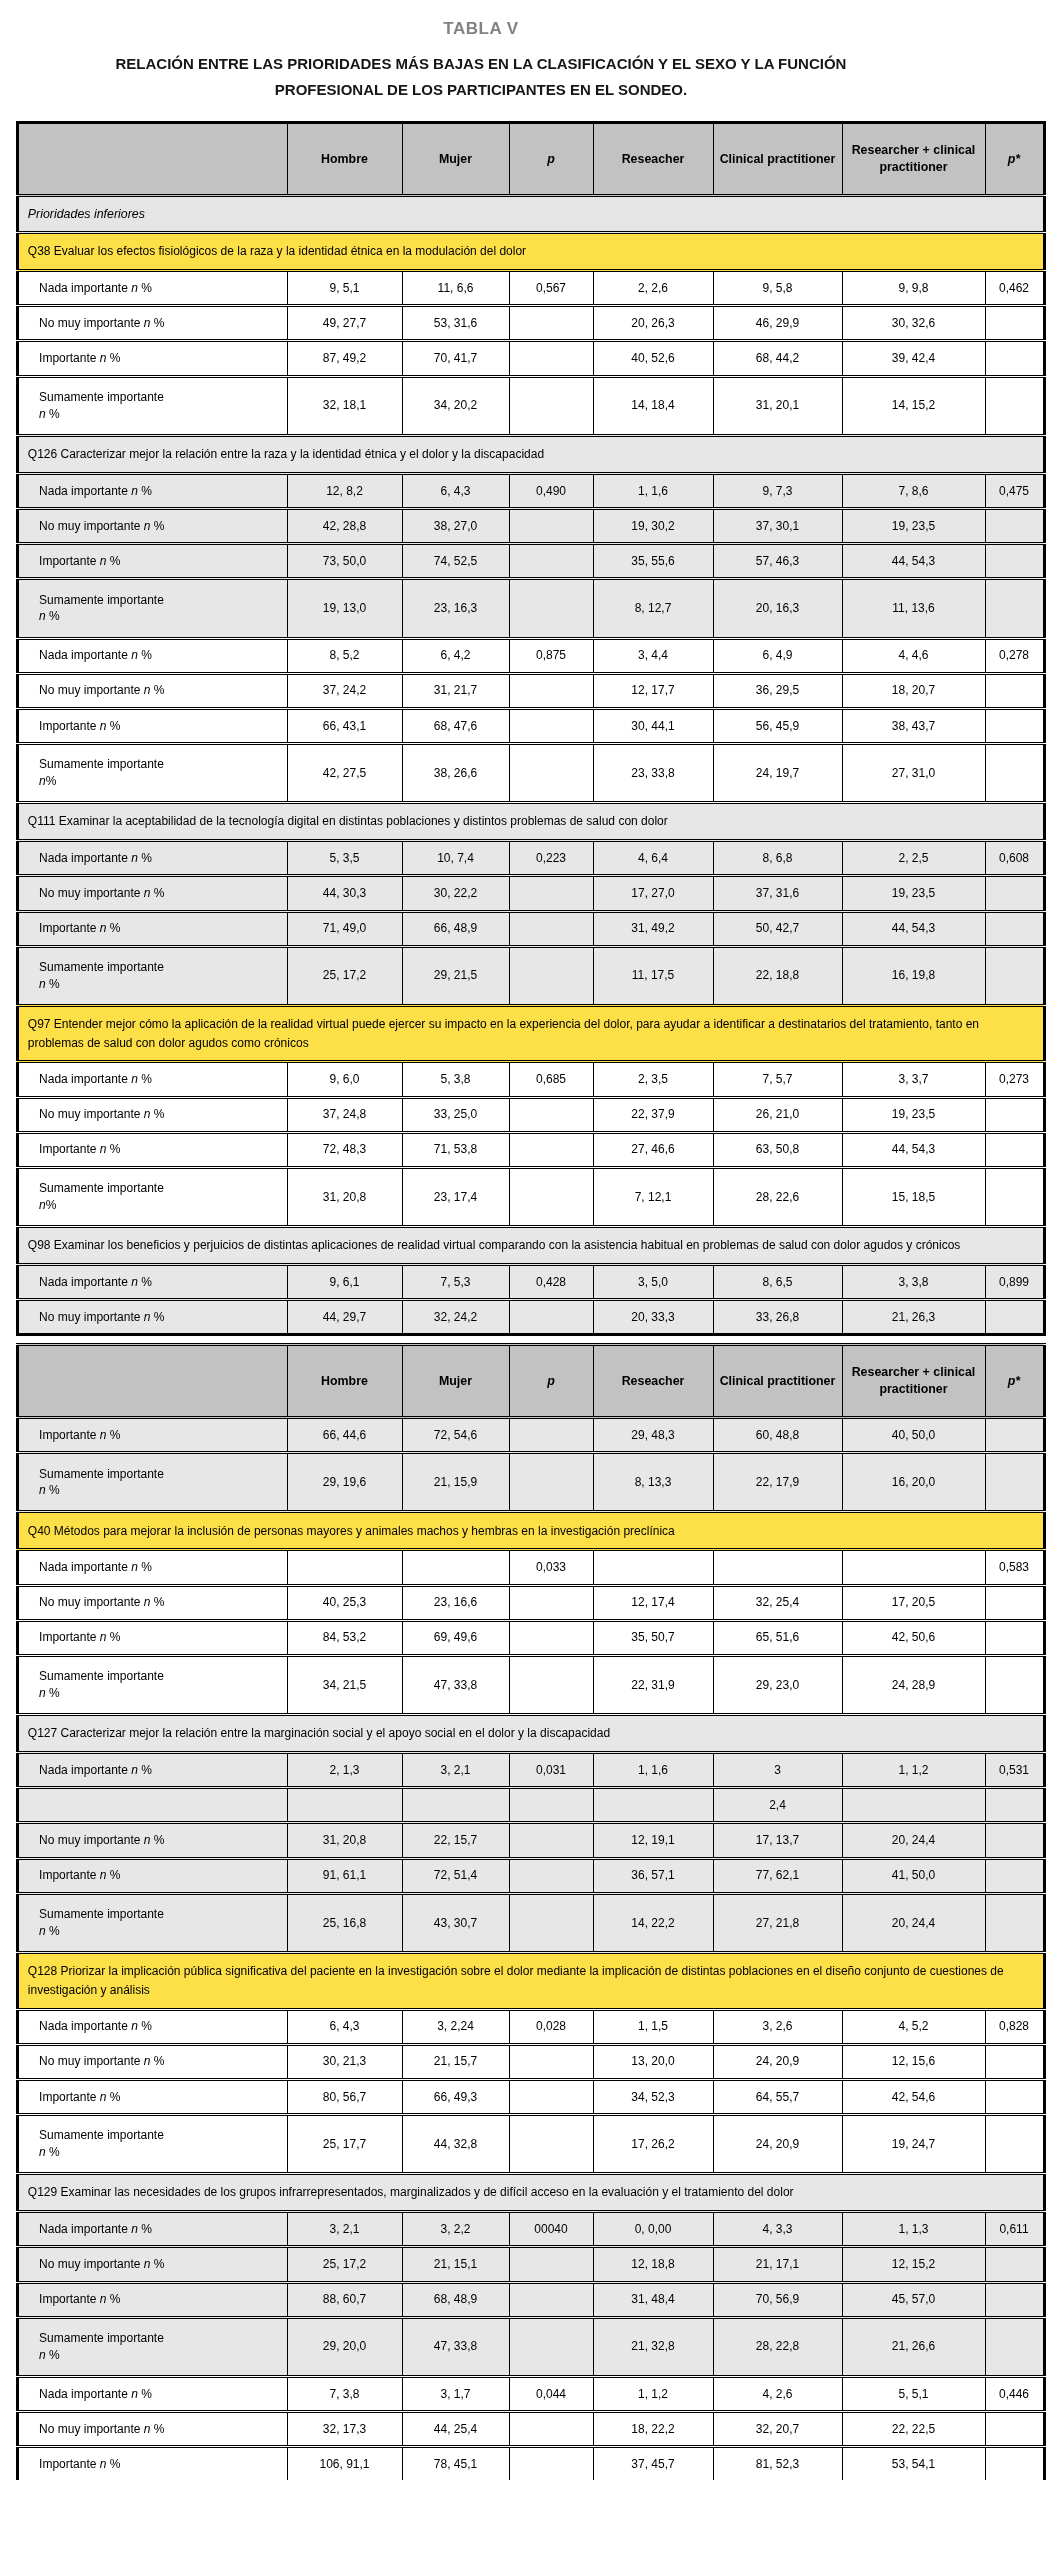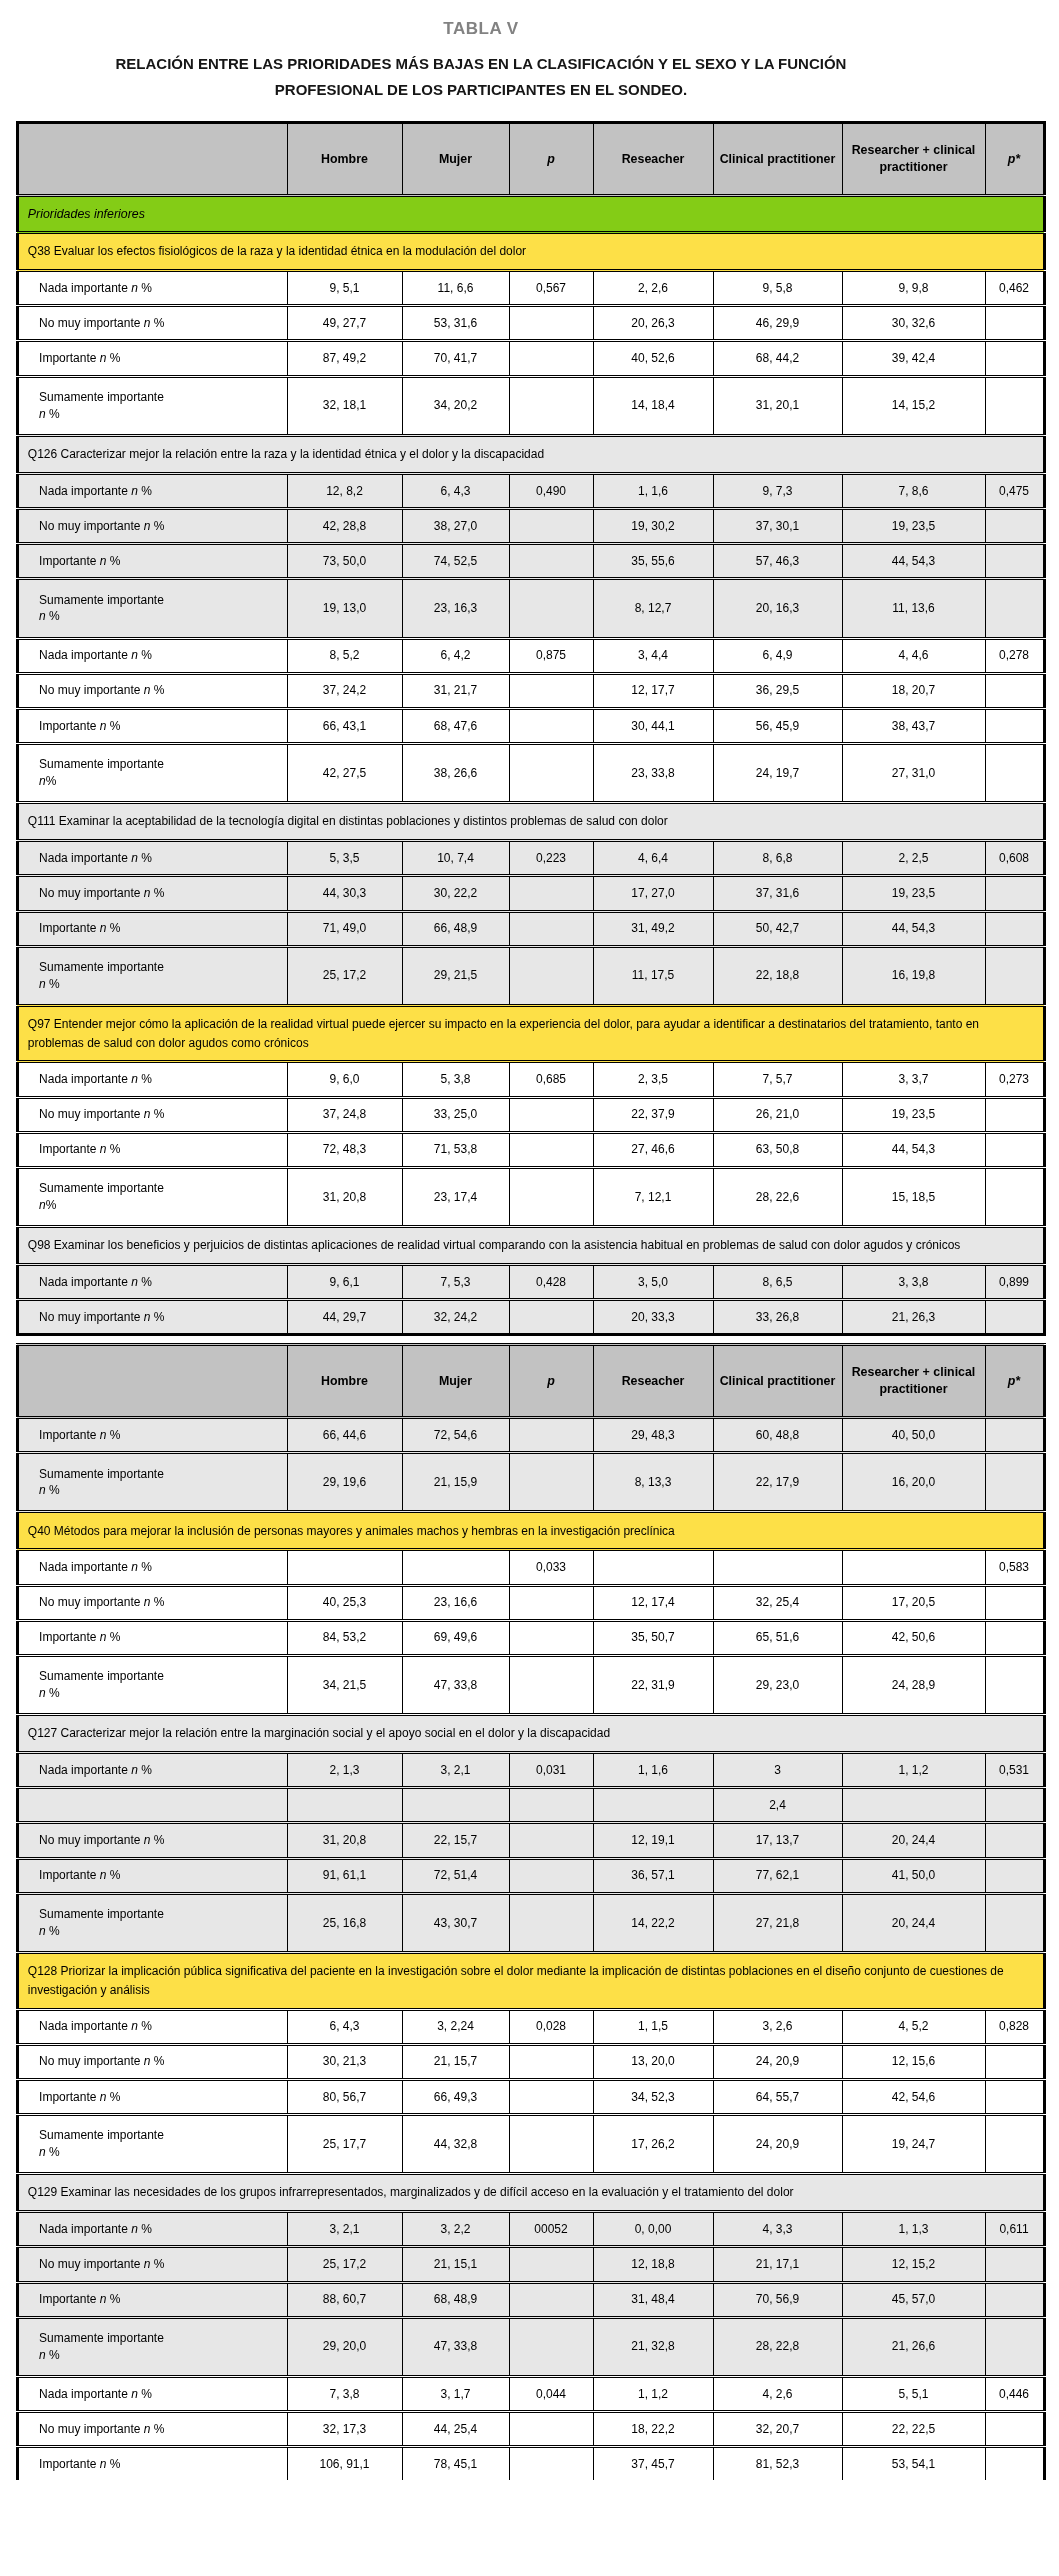--- a/index.html
+++ b/index.html
@@ -24,21 +24,21 @@
   }
   tr:first-child td{border-top:3.1px solid #000;}
   td:first-child{border-left:3.1px solid #000;}
   td:last-child{border-right:3.1px solid #000;}
   td.hdr{
     background:#c2c2c2;font-weight:bold;text-align:center;
     font-size:12.4px;line-height:1.35;padding:18.5px 4.1px;
   }
   td.it{font-style:italic;}
   tr.intro td{
-    background:#84cc16;font-style:italic;font-size:12.4px;
+    background:#e5e5e5;font-style:italic;font-size:12.4px;
     text-align:left;padding:8.2px 9.3px;
   }
   tr.sec td{
     text-align:left;padding:8.2px 9.3px;line-height:1.55;background:#fde047;
   }
   tr.sec.shaded td, tr.row.shaded td{background:#e7e7e7;}
   tr.row td{background:#fff;}
   td.lbl{text-align:left;padding:7.7px 4.1px 7.7px 20.6px;}
   td.val{text-align:center;padding:7.7px 3.1px;}
   tr.row.two td{padding-top:11.3px;padding-bottom:11.3px;}
@@ -487,21 +487,21 @@
           <td class="val">19, 24,7</td>
           <td class="val"></td>
         </tr>
         <tr class="sec shaded">
           <td colspan="8">Q129 Examinar las necesidades de los grupos infrarrepresentados, marginalizados y de difícil acceso en la evaluación y el tratamiento del dolor</td>
         </tr>
         <tr class="row shaded">
           <td class="lbl">Nada importante <i>n</i> %</td>
           <td class="val">3, 2,1</td>
           <td class="val">3, 2,2</td>
-          <td class="val">00052</td>
+          <td class="val">00040</td>
           <td class="val">0, 0,00</td>
           <td class="val">4, 3,3</td>
           <td class="val">1, 1,3</td>
           <td class="val">0,611</td>
         </tr>
         <tr class="row shaded">
           <td class="lbl">No muy importante <i>n</i> %</td>
           <td class="val">25, 17,2</td>
           <td class="val">21, 15,1</td>
           <td class="val"></td>

